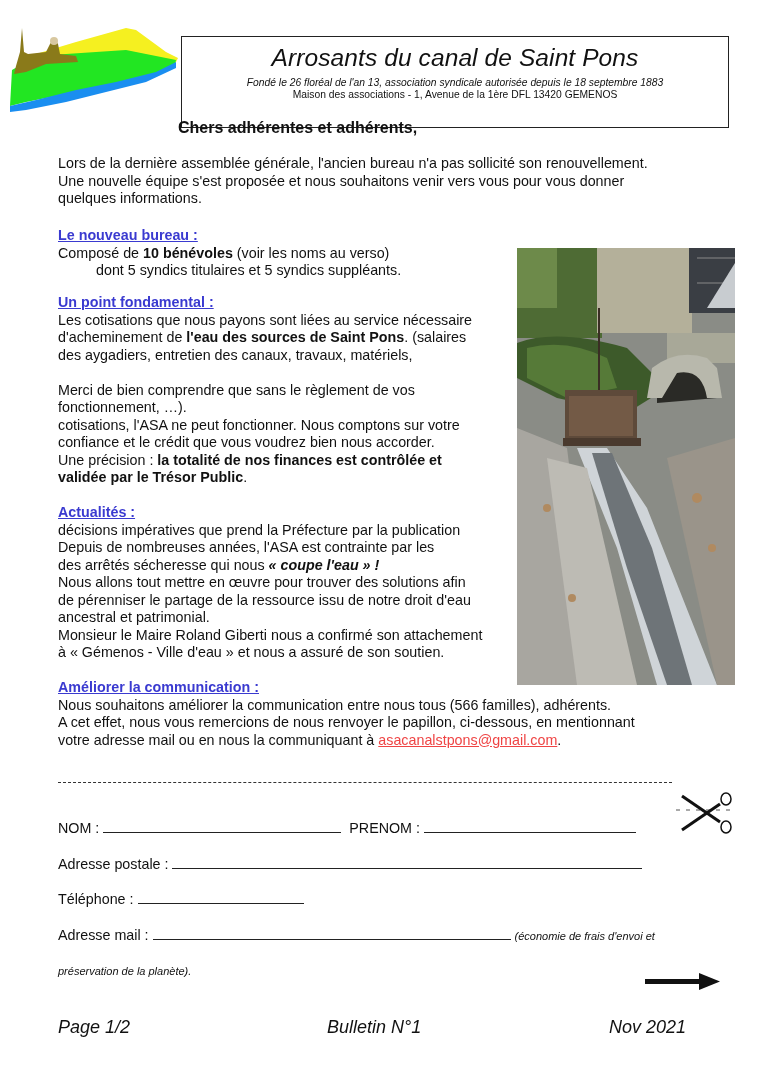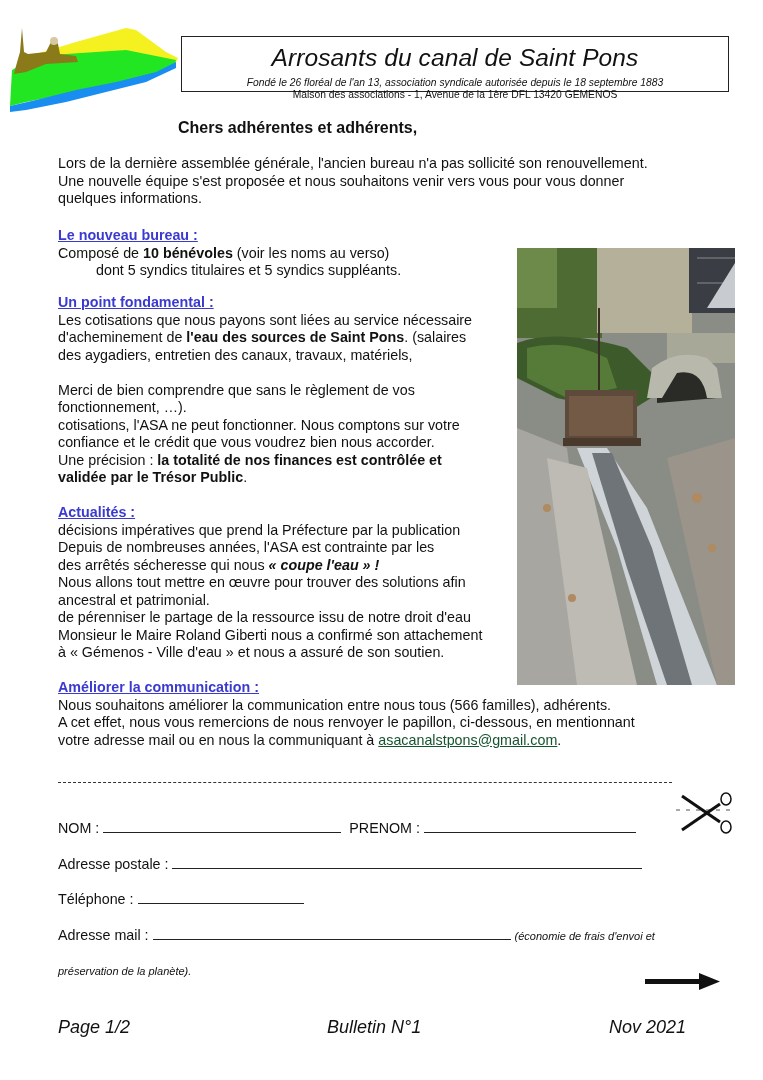--- a/index.html
+++ b/index.html
@@ -1,28 +1,28 @@
 <!DOCTYPE html>
 <html><head>
 <meta charset="utf-8">
 <style>
   html, body { margin: 0; padding: 0; background: #ffffff; }
   body { width: 763px; height: 1080px; position: relative; overflow: hidden;
          font-family: "Liberation Sans", sans-serif; color: #111; }
   .abs { position: absolute; }
   .logo { left: 6px; top: 22px; width: 172px; height: 92px; }
-  .header-box { left: 181px; top: 36px; width: 548px; height: 56px; border: 1px solid #222; box-sizing: border-box; text-align: center; }
+  .header-box { left: 181px; top: 36px; width: 548px; height: 92px; border: 1px solid #222; box-sizing: border-box; text-align: center; }
   .header-title { font-style: italic; font-size: 24.5px; margin-top: 7px; letter-spacing: 0.1px; }
   .header-sub1 { font-style: italic; font-size: 10.3px; margin-top: 5px; }
   .header-sub2 { font-size: 10.3px; margin-top: 1px; }
   .greeting { left: 178px; top: 119px; font-size: 16px; font-weight: bold; }
   .p { font-size: 14.3px; line-height: 17.5px; white-space: nowrap; }
   .heading { color: #3a3ad0; text-decoration: underline; font-weight: bold; font-size: 14.3px; line-height: 17.5px; }
   .b { font-weight: bold; }
-  .link { color: #14532d; text-decoration: underline; }
+  .link { color: #ef4444; text-decoration: underline; }
   .photo { left: 517px; top: 248px; width: 218px; height: 437px; overflow: hidden; }
   .dash { left: 58px; top: 782px; width: 614px; border-top: 1px dashed #333; height: 0; }
   .form-line { font-size: 14.3px; white-space: nowrap; text-align: right; }
   .blank { display: inline-block; border-bottom: 1px solid #222; height: 12px; vertical-align: baseline; }
   .note { font-style: italic; font-size: 11px; }
   .footer { font-style: italic; font-size: 18px; top: 1017px; }
 </style>
 </head>
 <body>
 
@@ -68,22 +68,22 @@
   <div class="p"><span>Une précision : </span><span class="b">la totalité de nos finances est contrôlée et</span></div>
   <div class="p"><span class="b">validée par le Trésor Public</span><span>.</span></div>
 </div>
 
 <div class="abs" style="left:58px; top:504px;">
   <div class="heading">Actualités :</div>
   <div class="p">décisions impératives que prend la Préfecture par la publication</div>
   <div class="p">Depuis de nombreuses années, l'ASA est contrainte par les</div>
   <div class="p"><span>des arrêtés  sécheresse qui nous </span><span class="b" style="font-style:italic;">« coupe l'eau » !</span></div>
   <div class="p">Nous allons tout mettre en œuvre pour trouver des solutions afin</div>
+  <div class="p">de pérenniser le partage de la ressource issu de notre droit d'eau</div>
   <div class="p">ancestral et patrimonial.</div>
-  <div class="p">de pérenniser le partage de la ressource issu de notre droit d'eau</div>
   <div class="p">Monsieur le Maire Roland Giberti nous a confirmé son attachement</div>
   <div class="p">à « Gémenos - Ville d'eau » et nous a assuré de son soutien.</div>
 </div>
 
 <div class="abs photo">
   <svg width="218" height="437" viewBox="0 0 218 437">
     <rect width="218" height="437" fill="#8a8c86"></rect>
     <rect x="0" y="0" width="85" height="90" fill="#4e6b34"></rect>
     <rect x="0" y="0" width="40" height="60" fill="#6d8a4a"></rect>
     <rect x="80" y="0" width="95" height="85" fill="#b4b09a"></rect>

